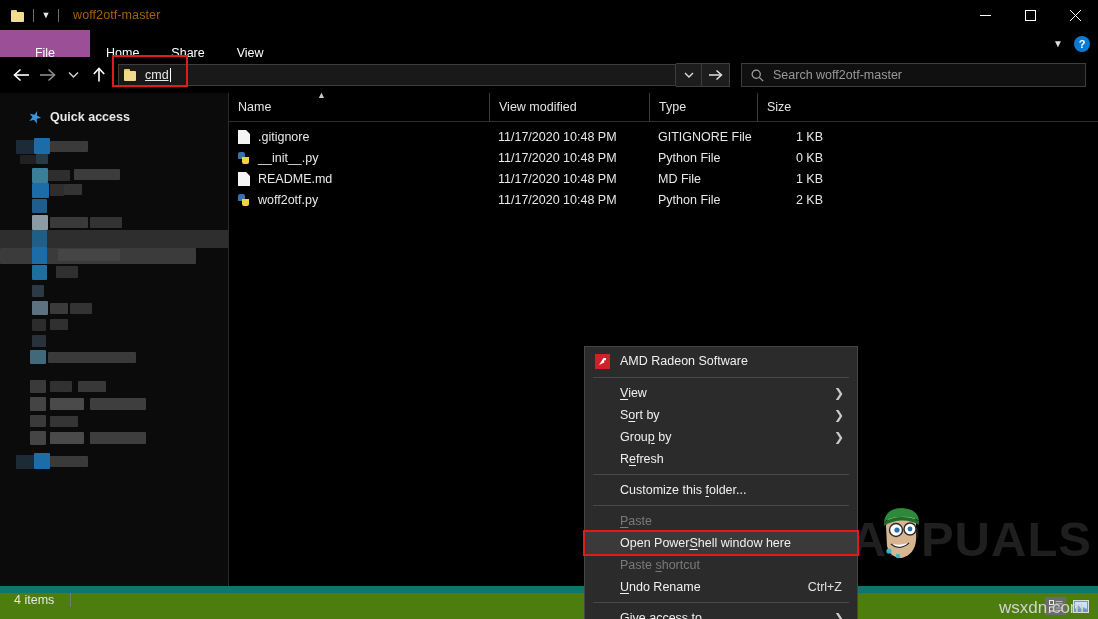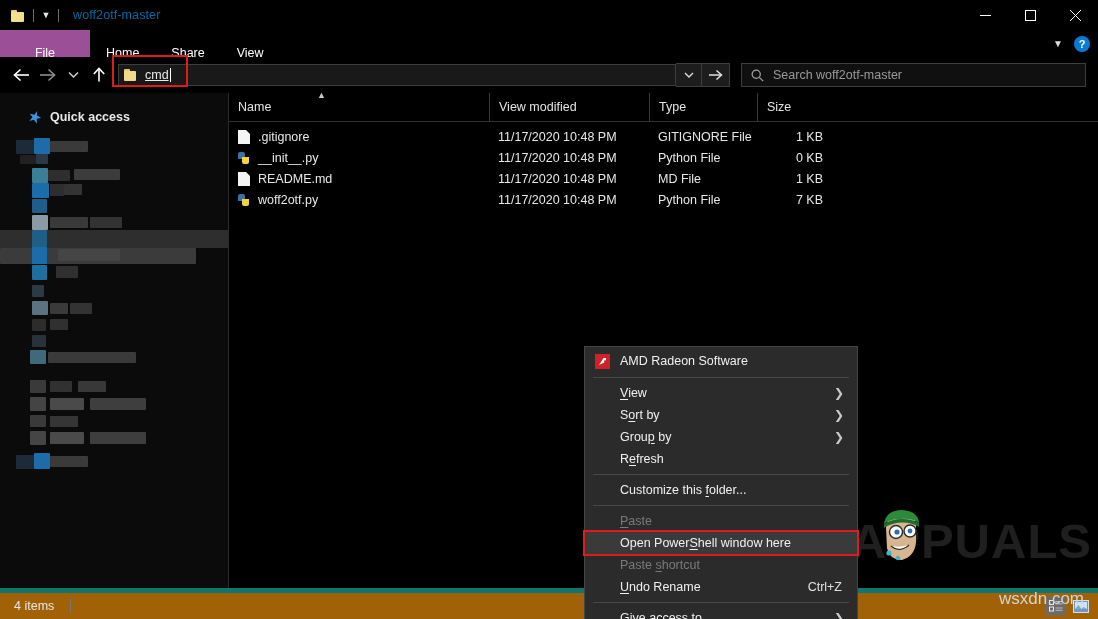--- a/index.html
+++ b/index.html
@@ -44,21 +44,21 @@
   .tb-sep {
     width: 1px; height: 13px; background: #6d6d6d;
     margin: 0 6px;
   }
   .tb-qat {
     width: 12px; height: 12px;
     display: flex; align-items: center; justify-content: center;
     color: #e6e6e6; font-size: 9px; line-height: 1;
   }
   .tb-title {
-    color: #0369a1; font-size: 12.5px;
+    color: #a16207; font-size: 12.5px;
     margin-left: 8px; letter-spacing: .1px;
   }
   .winbtns {
     position: absolute; right: 0; top: 0;
     height: 30px; display: flex;
   }
   .winbtn {
     width: 45px; height: 30px;
     display: flex; align-items: center; justify-content: center;
     color: #ffffff;
@@ -333,32 +333,32 @@
     color: #1f1f1f;
     letter-spacing: 1px;
     line-height: 1;
   }
   .wm-face {
     position: absolute; left: 27px; bottom: 2px;
     width: 46px; height: 56px;
   }
   .wsxdn {
     position: absolute;
-    right: 14px; bottom: 10px;
+    right: 14px; bottom: 1px;
     font-size: 17px; color: #d2d2d2;
     z-index: 20;
     pointer-events: none;
   }
 
   
   .statusbar {
     height: 26px; flex: 0 0 26px;
-    background: #a16207;
-    border-top: 5px solid #0f766e;
-    display: flex; align-items: center;
+    background: #4d7c0f;
+    border-top: 7px solid #0f766e;
+    display: flex; 
     position: relative;
   }
   .st-items {
     color: #e6e6e6; font-size: 12.5px;
     margin-left: 14px;
   }
   .st-sep {
     width: 1px; height: 14px; background: #777;
     margin-left: 16px;
   }
@@ -582,21 +582,21 @@
         <div class="row">
           <div class="cell-name">
             <span class="fi fi-py">
                 <span class="pb"></span>
                 <span class="py"></span>
               </span>
             <span class="fname">woff2otf.py</span>
           </div>
           <div class="cell-date">11/17/2020 10:48 PM</div>
           <div class="cell-type">Python File</div>
-          <div class="cell-size">7 KB</div>
+          <div class="cell-size">2 KB</div>
         </div>
       </div>
 
       <div class="watermark">
         <span class="wm-text">APPUALS</span>
         <svg class="wm-face" viewBox="0 0 46 56">
           <path d="M8 20 Q9 7 22 5 Q37 4 38 17 L38 34 Q37 48 24 52 Q12 52 9 40 Z" fill="#d8b591"></path>
           <path d="M6 16 Q8 2 24 2 Q40 3 41 15 Q34 10 22 11 Q12 11 6 16 Z" fill="#2c8a3b"></path>
           <path d="M6 16 Q14 11 24 11 Q34 11 41 15 L41 19 Q33 14 23 14.5 Q13 15 6 20 Z" fill="#1f6b2b"></path>
           <circle cx="18" cy="24" r="6.5" fill="#ffffff" stroke="#2b2b2b" stroke-width="1.4"></circle>

